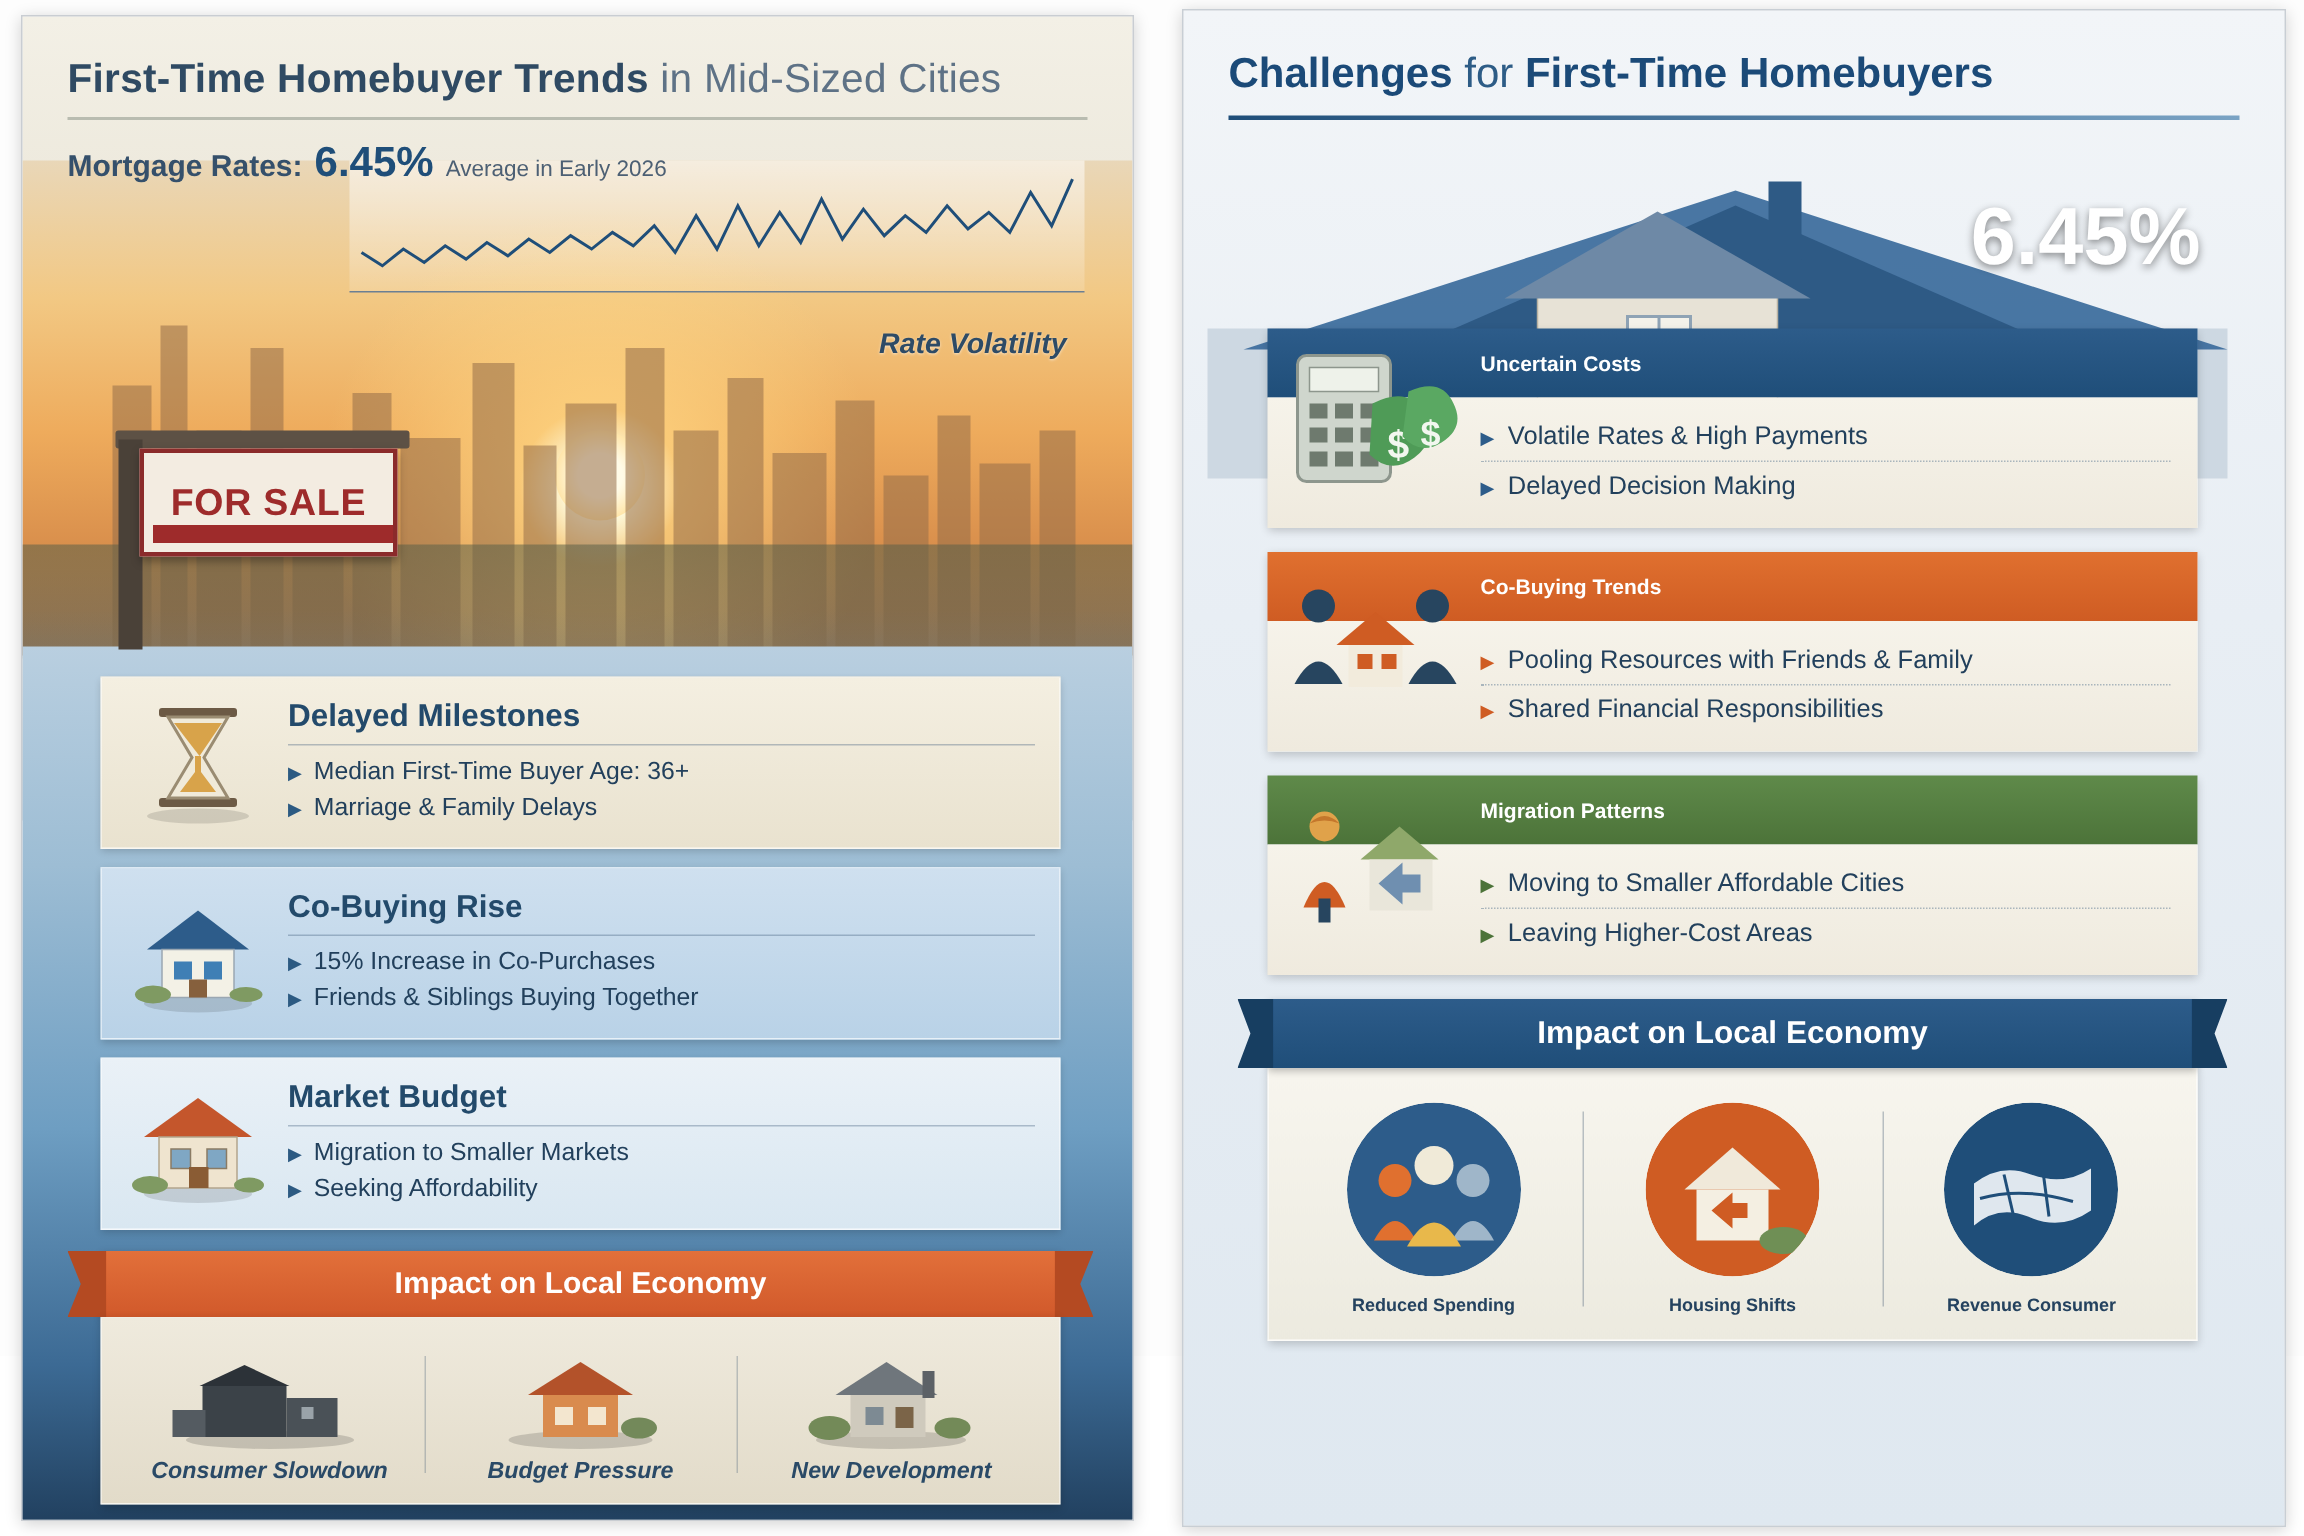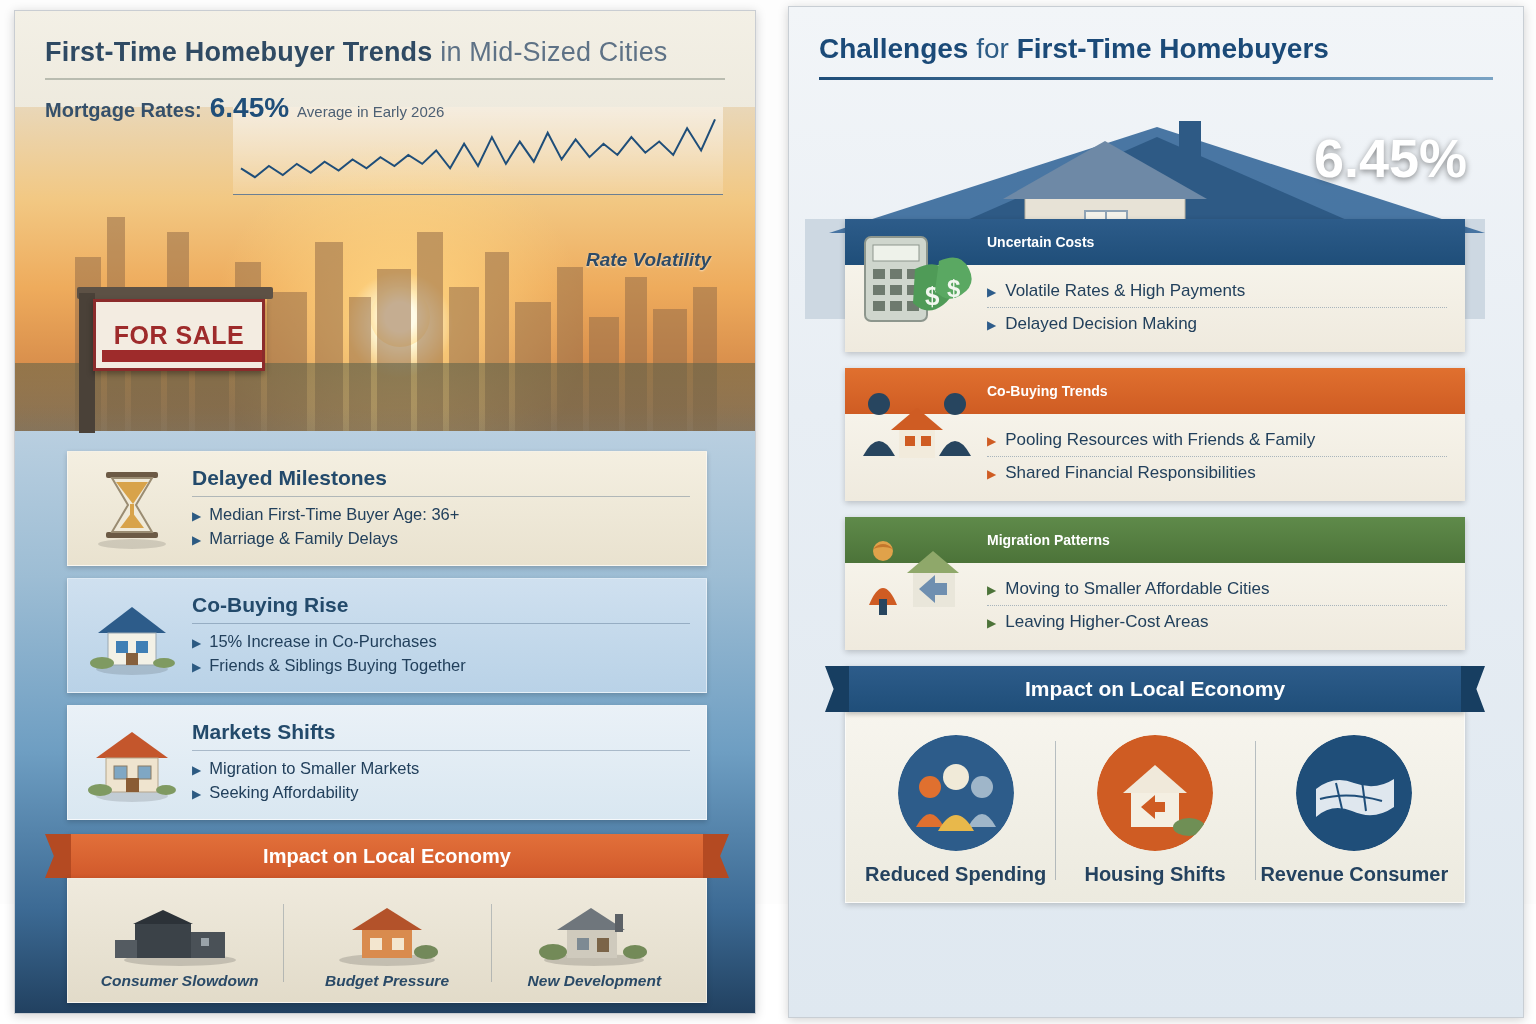--- a/index.html
+++ b/index.html
@@ -68,21 +68,20 @@
   .spark-wrap {
     position: absolute; right: 32px; top: 96px; width: 490px; height: 88px;
     background: linear-gradient(180deg, rgba(255,255,255,.55), rgba(255,255,255,.15));
     border-bottom: 1px solid #6b7f93;
   }
   .spark-wrap svg { display:block; width:100%; height:100%; }
   .volatility {
     position:absolute; right: 44px; top: 208px;
     font-size: 19px; font-style: italic; font-weight: bold; color: #2e4b66;
     text-shadow: 0 1px 2px rgba(255,255,255,.6);
-    margin-top: 30px;
   }
 
   
   .sign {
     position:absolute; left: 78px; top: 270px; width: 172px; z-index: 4;
   }
   .sign-post { position:absolute; left: -14px; top: 12px; width: 16px; height: 140px; background:#4a4138; }
   .sign-arm { position:absolute; left: -16px; top: 6px; width: 196px; height: 12px; background:#5d5145; border-radius:2px; }
   .sign-board {
     position: relative; margin-top: 18px; width: 172px; height: 72px;
@@ -195,21 +194,21 @@
   .r-econ {
     background: linear-gradient(180deg,#f7f5ee,#eceadf);
     border:1px solid rgba(255,255,255,.6); box-shadow: 0 2px 6px rgba(0,0,0,.2);
     display:flex; padding: 22px 10px 16px 10px;
   }
   .r-econ .col { flex:1; text-align:center; position:relative; }
   .r-econ .col + .col:before {
     content:""; position:absolute; left:0; top:6px; bottom:6px; width:1px; background:rgba(90,110,130,.4);
   }
   .r-econ .disc { width: 116px; height: 116px; border-radius:50%; margin: 0 auto; position:relative; overflow:hidden; }
-  .r-econ .label { margin-top: 12px; font-size: 20px; color:#24425f; font-weight: 600; }
+  .r-econ .label { margin-top: 12px; font-size: 12px; color:#24425f; font-weight: 600; }
 </style>
 </head>
 <body>
 
 <div class="stage">
 
   <div class="panel-left">
     <div class="city-bg">
       <div class="sky-sun"></div>
       <div class="bldg" style="left:60px;width:26px;height:180px;"></div>
@@ -326,21 +325,21 @@
             <ellipse cx="46" cy="76" rx="36" ry="6" fill="rgba(0,0,0,.12)"></ellipse>
             <path d="M10 38 L46 12 L82 38 Z" fill="#c4562c"></path>
             <rect x="20" y="38" width="52" height="34" fill="#efe4cf" stroke="#b3a58c"></rect>
             <rect x="28" y="46" width="13" height="13" fill="#7fa7c4" stroke="#8a7b64"></rect>
             <rect x="52" y="46" width="13" height="13" fill="#7fa7c4" stroke="#8a7b64"></rect>
             <rect x="40" y="58" width="13" height="14" fill="#8a5c34"></rect>
             <ellipse cx="14" cy="70" rx="12" ry="6" fill="#7f9a62"></ellipse>
             <ellipse cx="80" cy="70" rx="10" ry="5" fill="#7f9a62"></ellipse>
           </svg>
         </div>
-        <h3>Markets Shifts</h3>
+        <h3>Market Budget</h3>
         <div class="hr"></div>
         <ul class="bullets">
           <li>
               <span class="tri">▶</span>
               <span>Migration to Smaller Markets</span>
             </li>
           <li>
               <span class="tri">▶</span>
               <span>Seeking Affordability</span>
             </li>

